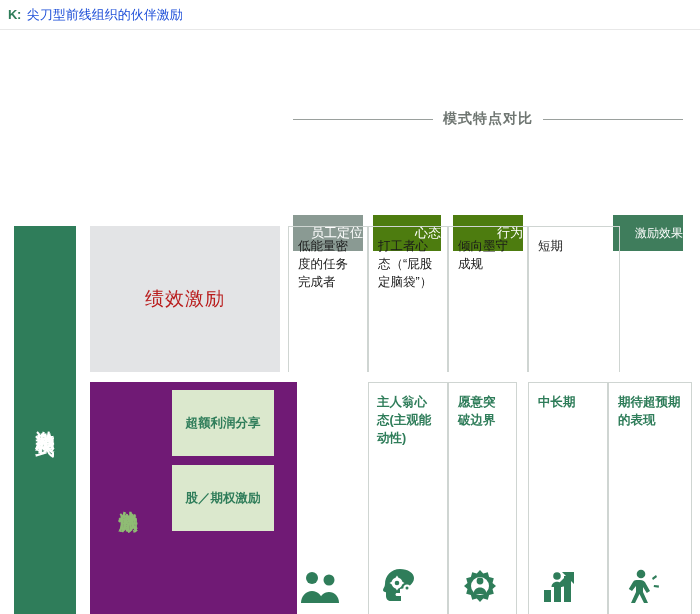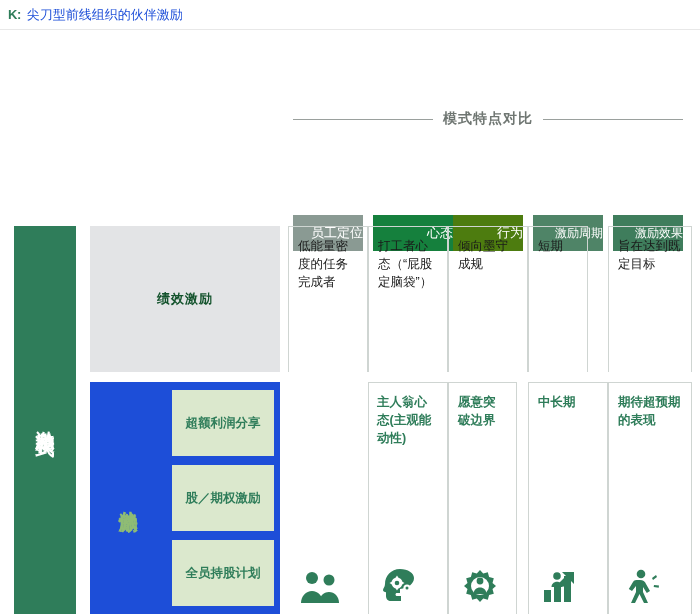--- a/index.html
+++ b/index.html
@@ -128,36 +128,37 @@
     left: 90px;
     top: 196px;
     width: 190px;
     height: 146px;
     background: #e3e4e6;
     display: flex;
     align-items: center;
     justify-content: center;
   }
   #perf-block .label {
-    color: #14532d;
-    font-size: 13px;
-    font-weight: bold;
+    color: #b91c1c;
+    font-size: 19px;
+    font-weight: normal;
     line-height: 1.35;
     letter-spacing: 1px;
     text-align: center;
   }
 
   
   #partner-block {
     position: absolute;
     left: 90px;
     top: 352px;
     width: 190px;
     height: 232px;
-    background: #1d4ed8;
+    background: #701a75;
+    padding-left: 17px;
   }
   #partner-label {
     position: absolute;
     left: 0;
     top: 0;
     width: 76px;
     height: 232px;
     display: flex;
     align-items: center;
     justify-content: center;
@@ -210,47 +211,41 @@
 
   <div id="compare-label">
     <span class="rule"></span>
     <span class="txt">模式特点对比</span>
     <span class="rule"></span>
   </div>
 
   <div class="col-head" style="left:293px;width:70px;background:#8a9a93;">
     <span>员工定位</span>
   </div>
-  <div class="col-head" style="left:373px;width:80px;background:#15803d;">
+  <div class="col-head" style="left:373px;width:68px;background:#4d7c0f;">
     <span>心态</span>
   </div>
   <div class="col-head" style="left:453px;width:70px;background:#4d7c0f;">
     <span>行为</span>
   </div>
-  <div class="col-head" style="left:533px;width:70px;background:#4f8467;font-size:12px;">
-    <span>激励周期</span>
-  </div>
   <div class="col-head" style="left:613px;width:70px;background:#3f7d5c;font-size:12px;padding-left:12px;">
     <span>激励效果</span>
   </div>
 
   <div class="col-body top" style="left:288px;width:80px;">
     <span class="ctext">低能量密度的任务完成者</span>
   </div>
   <div class="col-body top" style="left:368px;width:80px;">
     <span class="ctext">打工者心态（“屁股定脑袋”）</span>
   </div>
   <div class="col-body top" style="left:448px;width:80px;">
     <span class="ctext">倾向墨守成规</span>
   </div>
-  <div class="col-body top" style="left:528px;width:60px;">
+  <div class="col-body top" style="left:528px;width:92px;">
     <span class="ctext">短期</span>
-  </div>
-  <div class="col-body top" style="left:608px;width:84px;">
-    <span class="ctext">旨在达到既定目标</span>
   </div>
 
   <div class="col-body bottom" style="left:368px;width:80px;padding-left:8px;">
     <span class="ctext">主人翁心态(主观能动性)</span>
   </div>
   <div class="col-body bottom" style="left:448px;width:69px;">
     <span class="ctext">愿意突破边界</span>
   </div>
   <div class="col-body bottom" style="left:528px;width:80px;">
     <span class="ctext">中长期</span>
@@ -310,18 +305,15 @@
   </div>
 
   <div id="partner-block">
     <div id="partner-label">伙伴激励</div>
     <div class="partner-item" style="top:8px;">
       <span>超额利润分享</span>
     </div>
     <div class="partner-item" style="top:83px;">
       <span>股／期权激励</span>
     </div>
-    <div class="partner-item" style="top:158px;">
-      <span>全员持股计划</span>
-    </div>
   </div>
 
 </div>
 
 </body></html>

